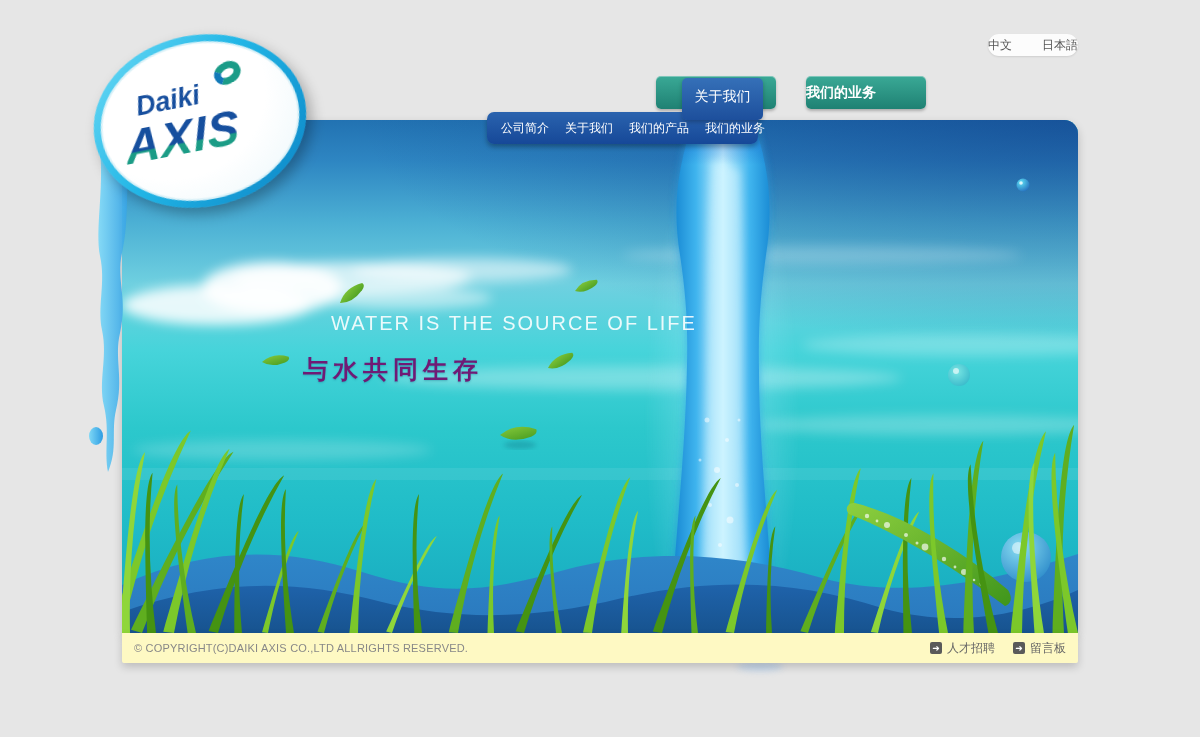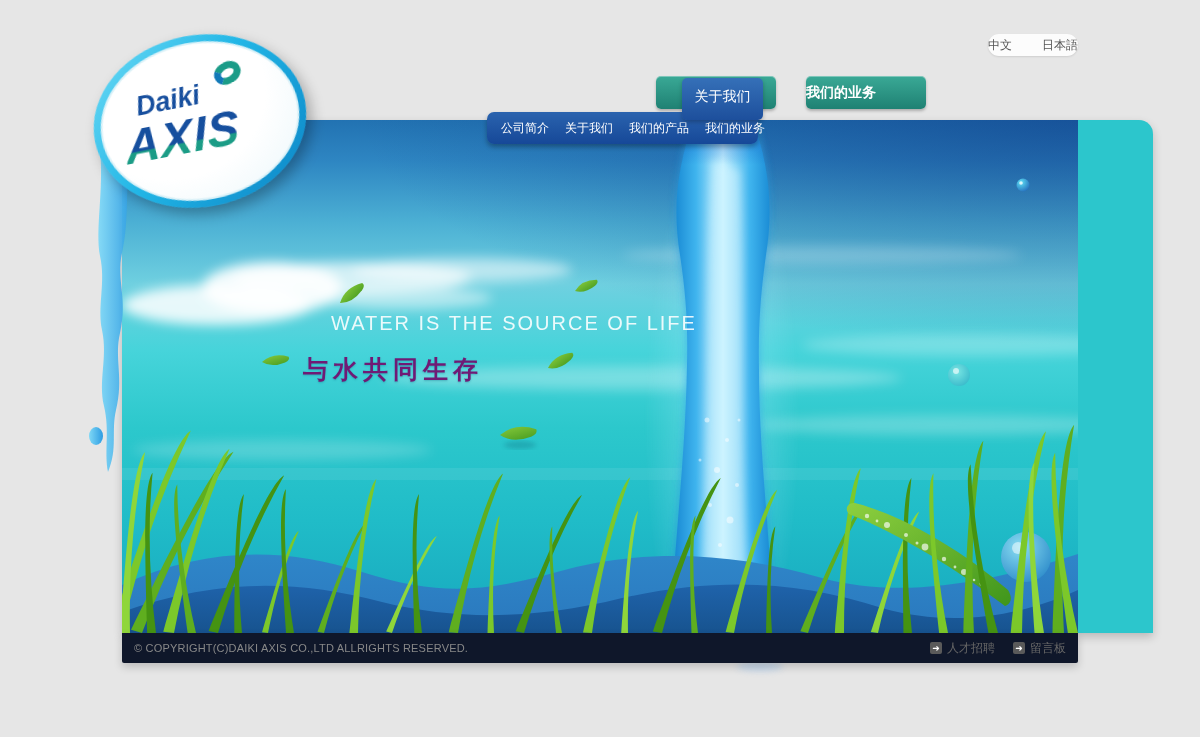--- a/index.html
+++ b/index.html
@@ -46,37 +46,37 @@
     box-shadow:0 2px 4px rgba(0,0,0,.25);margin-left:32px; }
 
   
   .subnav { position:absolute; left:487px; top:112px; width:271px; height:32px;
     background:linear-gradient(#2a63ae,#164898); border-radius:7px; display:flex;
     align-items:center; padding-left:14px; gap:16px; z-index:5;
     box-shadow:0 3px 5px rgba(0,0,0,.3); }
   .subnav span { color:#fff; font-size:12px; cursor:pointer; white-space:nowrap; }
 
   
-  .hero { position:absolute; left:122px; top:120px; width:1031px; height:513px;
+  .hero { position:absolute; left:122px; top:120px; width:956px; height:513px;
     border-radius:14px 14px 0 0; overflow:hidden; z-index:1;
     box-shadow:0 4px 10px rgba(0,0,0,.2); background:#2cc6cc; }
   .hero svg { position:absolute; left:0; top:0; }
   .hero-text-en { position:absolute; left:209px; top:192px; color:#fff; opacity:.88;
     font-size:20px; letter-spacing:2px; z-index:2; }
   .hero-text-cn { position:absolute; left:181px; top:233px; color:#701a75; font-weight:bold;
     font-size:25px; letter-spacing:5px; z-index:2; text-shadow:0 1px 2px rgba(0,90,120,.3); }
   .hero-text-sub { position:absolute; left:271px; top:258px; color:#fff;
     font-size:17px; letter-spacing:.5px; z-index:2; text-shadow:0 1px 2px rgba(0,90,120,.3); }
 
   
   .drip-svg { position:absolute; left:86px; top:148px; z-index:2; }
 
   
   .footer { position:absolute; left:122px; top:633px; width:956px; height:30px;
-    background:#0f172a; display:flex; align-items:center; justify-content:space-between;
+    background:#fef9c3; display:flex; align-items:center; justify-content:space-between;
     padding:0 12px; z-index:2; box-shadow:0 4px 9px rgba(0,0,0,.18); border-radius:0 0 2px 2px; }
   .copyright { font-size:11px; color:#888; letter-spacing:.2px; }
   .footer-links { display:flex; align-items:center; gap:18px; }
   .footer-link { display:flex; align-items:center; gap:5px; font-size:12px; color:#666; cursor:pointer; }
   .arrow-ico { width:12px; height:12px; background:#5a5a5a; border-radius:2px; color:#fff;
     font-size:9px; line-height:12px; text-align:center; display:inline-block; }
   .footer-drip { position:absolute; left:737px; top:662px; width:46px; height:9px;
     border-radius:50%; background:#a8c8ec; filter:blur(3px); opacity:.55; z-index:1; }
 </style>
 </head>

